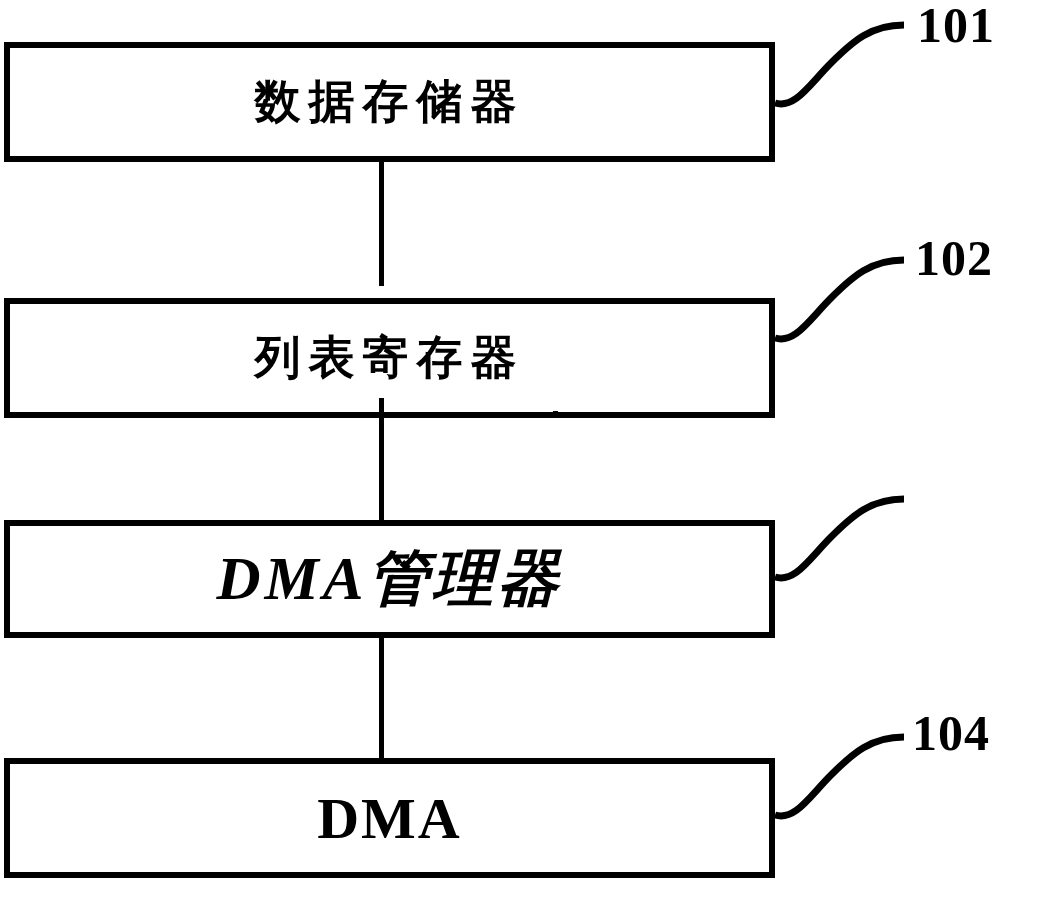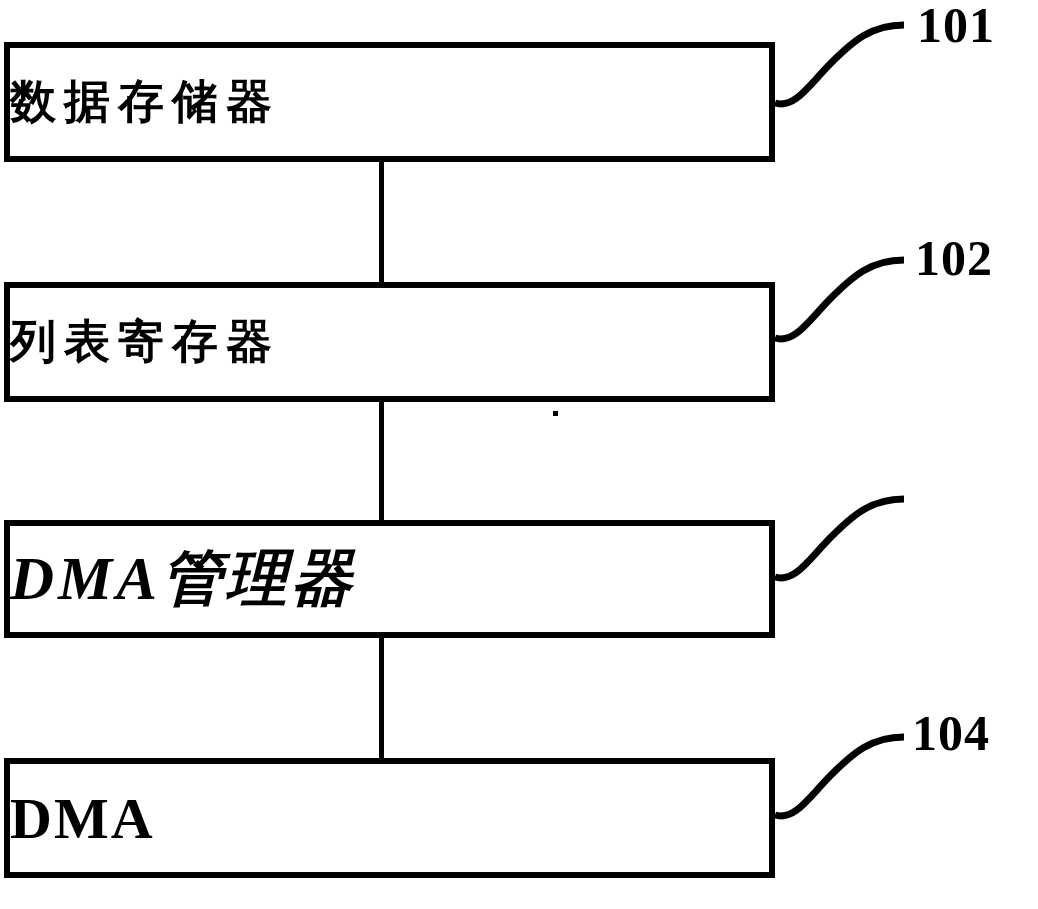--- a/index.html
+++ b/index.html
@@ -17,20 +17,21 @@
   }
   .block {
     position: absolute;
     left: 4px;
     width: 771px;
     border: 6px solid #000000;
     box-sizing: border-box;
     background: #ffffff;
     display: flex;
     align-items: center;
+    justify-content: center;
   }
   .block-label {
     font-weight: bold;
     color: #000000;
     white-space: nowrap;
   }
   .cjk-label {
     font-size: 46px;
     letter-spacing: 8px;
   }
@@ -72,21 +73,21 @@
 </style>
 </head>
 <body>
 
 <div class="figure">
 
   <div class="block" style="top:42px; height:120px;">
     <span class="block-label cjk-label">数据存储器</span>
   </div>
 
-  <div class="block" style="top:282px; height:120px;">
+  <div class="block" style="top:298px; height:120px;">
     <span class="block-label cjk-label">列表寄存器</span>
   </div>
 
   <div class="block" style="top:520px; height:118px;">
     <span class="block-label mixed-label">DMA管理器</span>
   </div>
 
   <div class="block" style="top:758px; height:120px;">
     <span class="block-label latin-label">DMA</span>
   </div>

